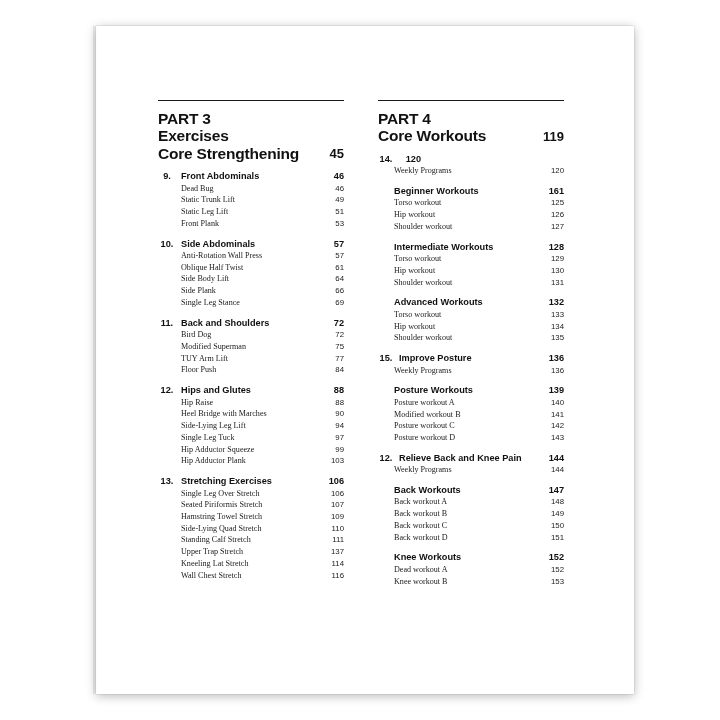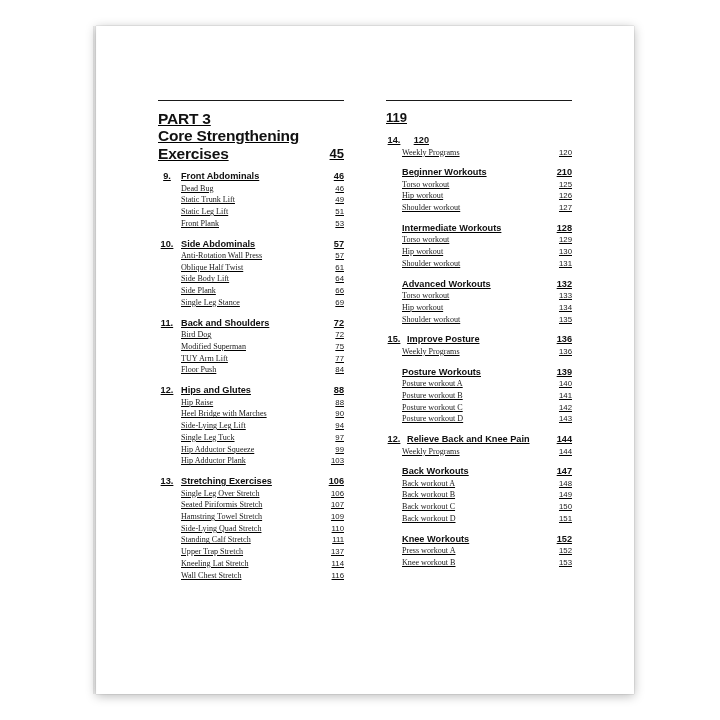--- a/index.html
+++ b/index.html
@@ -34,22 +34,21 @@
     width: 4px;
     height: 100%;
     background: linear-gradient(to right, rgba(0,0,0,0.10), rgba(0,0,0,0));
   }
   .columns {
     position: absolute;
     left: 62px;
     top: 74px;
     width: 420px;
     display: flex;
-    gap: 8px;
-    text-decoration: underline;
+    gap: 0;
   }
   .col {
     width: 186px;
     padding-top: 0;
   }
   .col-left { padding-right: 16px; }
   .col-right { padding-left: 18px; border-left: 0; }
   .rule {
     border-top: 1.6px solid #1a1a1a;
     height: 0;
@@ -132,22 +131,22 @@
 <div id="page">
   <div class="paper">
     <div class="columns">
 
       <div class="col col-left">
         <div class="rule"></div>
         <div class="part-block">
           <div class="part-row">
             <div class="part-title">
               <span class="sub">PART 3</span>
+              <span class="sub">Exercises</span>
               <span class="sub">Core Strengthening</span>
-              <span class="sub">Exercises</span>
             </div>
             <div class="part-pg">45</div>
           </div>
         </div>
         <div id="left-sections">
             <div class="chapter">
               <div class="num">9.</div>
               <div class="ctitle">Front Abdominals</div>
               <div class="cpg">46</div>
             </div>
@@ -279,36 +278,40 @@
               <div class="etitle">Wall Chest Stretch</div>
               <div class="epg">116</div>
             </div>
           </div>
       </div>
 
       <div class="col col-right">
         <div class="rule"></div>
         <div class="part-block">
           <div class="part-row">
+            <div class="part-title">
+              <span class="sub">PART 4</span>
+              <span class="sub">Core Workouts</span>
+            </div>
             <div class="part-pg">119</div>
           </div>
         </div>
         <div id="right-sections">
             <div class="chapter">
               <div class="num">14.</div>
               <div class="cpg">120</div>
             </div>
             <div class="entry">
               <div class="etitle">Weekly Programs</div>
               <div class="epg">120</div>
             </div>
             <div class="chapter nonum">
               <div class="num"></div>
               <div class="ctitle">Beginner Workouts</div>
-              <div class="cpg">210</div>
+              <div class="cpg">161</div>
             </div>
             <div class="entry">
               <div class="etitle">Torso workout</div>
               <div class="epg">125</div>
             </div>
             <div class="entry">
               <div class="etitle">Hip workout</div>
               <div class="epg">126</div>
             </div>
             <div class="entry">
@@ -361,21 +364,21 @@
             <div class="chapter nonum">
               <div class="num"></div>
               <div class="ctitle">Posture Workouts</div>
               <div class="cpg">139</div>
             </div>
             <div class="entry">
               <div class="etitle">Posture workout A</div>
               <div class="epg">140</div>
             </div>
             <div class="entry">
-              <div class="etitle">Posture workout B</div>
+              <div class="etitle">Modified workout B</div>
               <div class="epg">141</div>
             </div>
             <div class="entry">
               <div class="etitle">Posture workout C</div>
               <div class="epg">142</div>
             </div>
             <div class="entry">
               <div class="etitle">Posture workout D</div>
               <div class="epg">143</div>
             </div>
@@ -408,21 +411,21 @@
             <div class="entry">
               <div class="etitle">Back workout D</div>
               <div class="epg">151</div>
             </div>
             <div class="chapter nonum">
               <div class="num"></div>
               <div class="ctitle">Knee Workouts</div>
               <div class="cpg">152</div>
             </div>
             <div class="entry">
-              <div class="etitle">Press workout A</div>
+              <div class="etitle">Dead workout A</div>
               <div class="epg">152</div>
             </div>
             <div class="entry">
               <div class="etitle">Knee workout B</div>
               <div class="epg">153</div>
             </div>
           </div>
       </div>
 
     </div>

